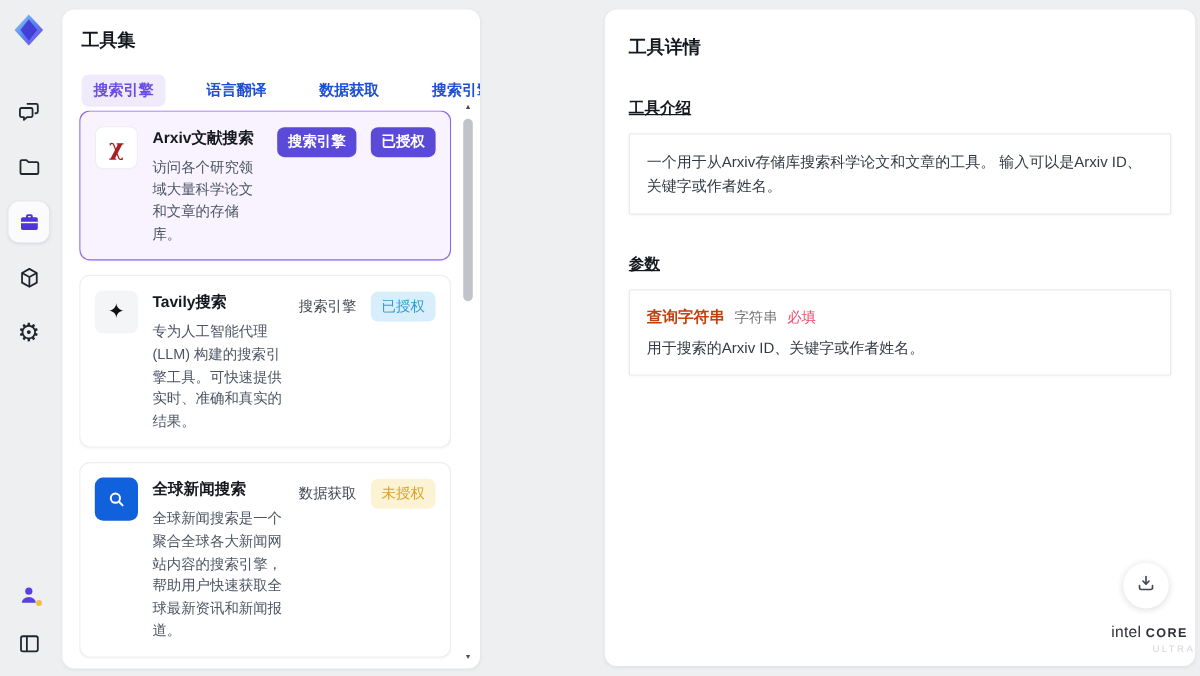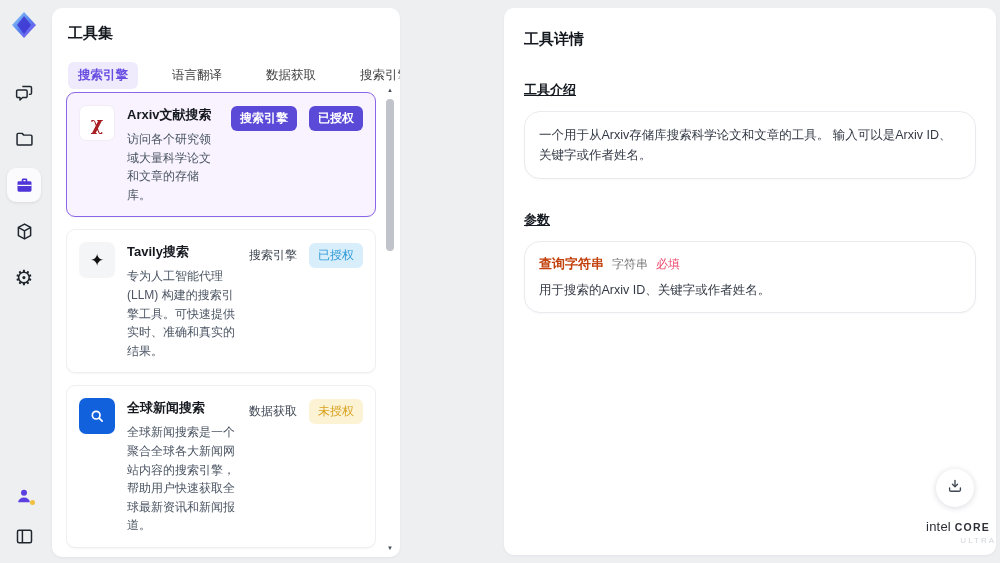--- a/index.html
+++ b/index.html
@@ -33,21 +33,21 @@
     position:absolute; background:#fff; border-radius:10px;
     box-shadow:0 1px 3px rgba(20,25,50,.05);
   }
   .panel-left  { left:52px;  top:8px; width:348px; height:549px; overflow:hidden; }
   .panel-right { left:504px; top:8px; width:492px; height:547px; overflow:hidden; }
 
   
   .lp-head { padding:16px 16px 0 16px; }
   .lp-title { font-size:15px; font-weight:700; color:#14181f; }
   .tabs { display:flex; align-items:center; gap:24px; margin-top:19px; }
-  .tab { font-size:12.5px; color:#404040; padding:5px 10px; border-radius:6px; cursor:pointer; white-space:nowrap; }
+  .tab { font-size:12.5px; color:#1d4ed8; padding:5px 10px; border-radius:6px; cursor:pointer; white-space:nowrap;font-weight:bold; }
   .tab.active { background:#efebfc; color:#6a4ee2; font-weight:600; }
 
   
   .tool-list {
     position:absolute; left:14px; right:24px; top:84px; bottom:0;
     overflow:hidden;
   }
   .tool-card {
     display:flex; gap:12px; align-items:flex-start;
     background:#fff; border:1px solid #edeff2; border-radius:9px;
@@ -87,21 +87,21 @@
   .sbar .arr { position:absolute; left:0; width:10px; height:9px; font-size:6px; color:#444b55; text-align:center; line-height:9px; cursor:pointer; }
   .sbar .arr.up { top:0; }
   .sbar .arr.dn { bottom:0; }
   .sbar .thumb { position:absolute; left:1px; width:8px; top:13px; height:152px; background:#c0c4ca; border-radius:4px; cursor:pointer; }
 
   
   .rp { padding:22px 20px; }
   .rp-title { font-size:15px; font-weight:700; color:#14181f; }
   .rp-sub { font-size:13px; font-weight:700; color:#14181f; margin-top:32px;text-decoration:underline; }
   .rp-box {
-    border:1px solid #e8eaee; border-radius:16px; background:#fff;
+    border:1px solid #e8eaee; border-radius:2px; background:#fff;
     box-shadow:0 1px 2px rgba(20,25,50,.03);
     padding:13px 14px; margin-top:12px;
   }
   .rp-box .intro { font-size:12.5px; color:#333a45; line-height:1.6; }
   .param-line { display:flex; align-items:baseline; gap:8px; }
   .param-name { font-size:13px; font-weight:700; color:#c2410c; }
   .param-type { font-size:12px; color:#737373; }
   .param-req  { font-size:12px; color:#ef4a6e; }
   .param-desc { font-size:12.5px; color:#333a45; margin-top:9px; }
 

